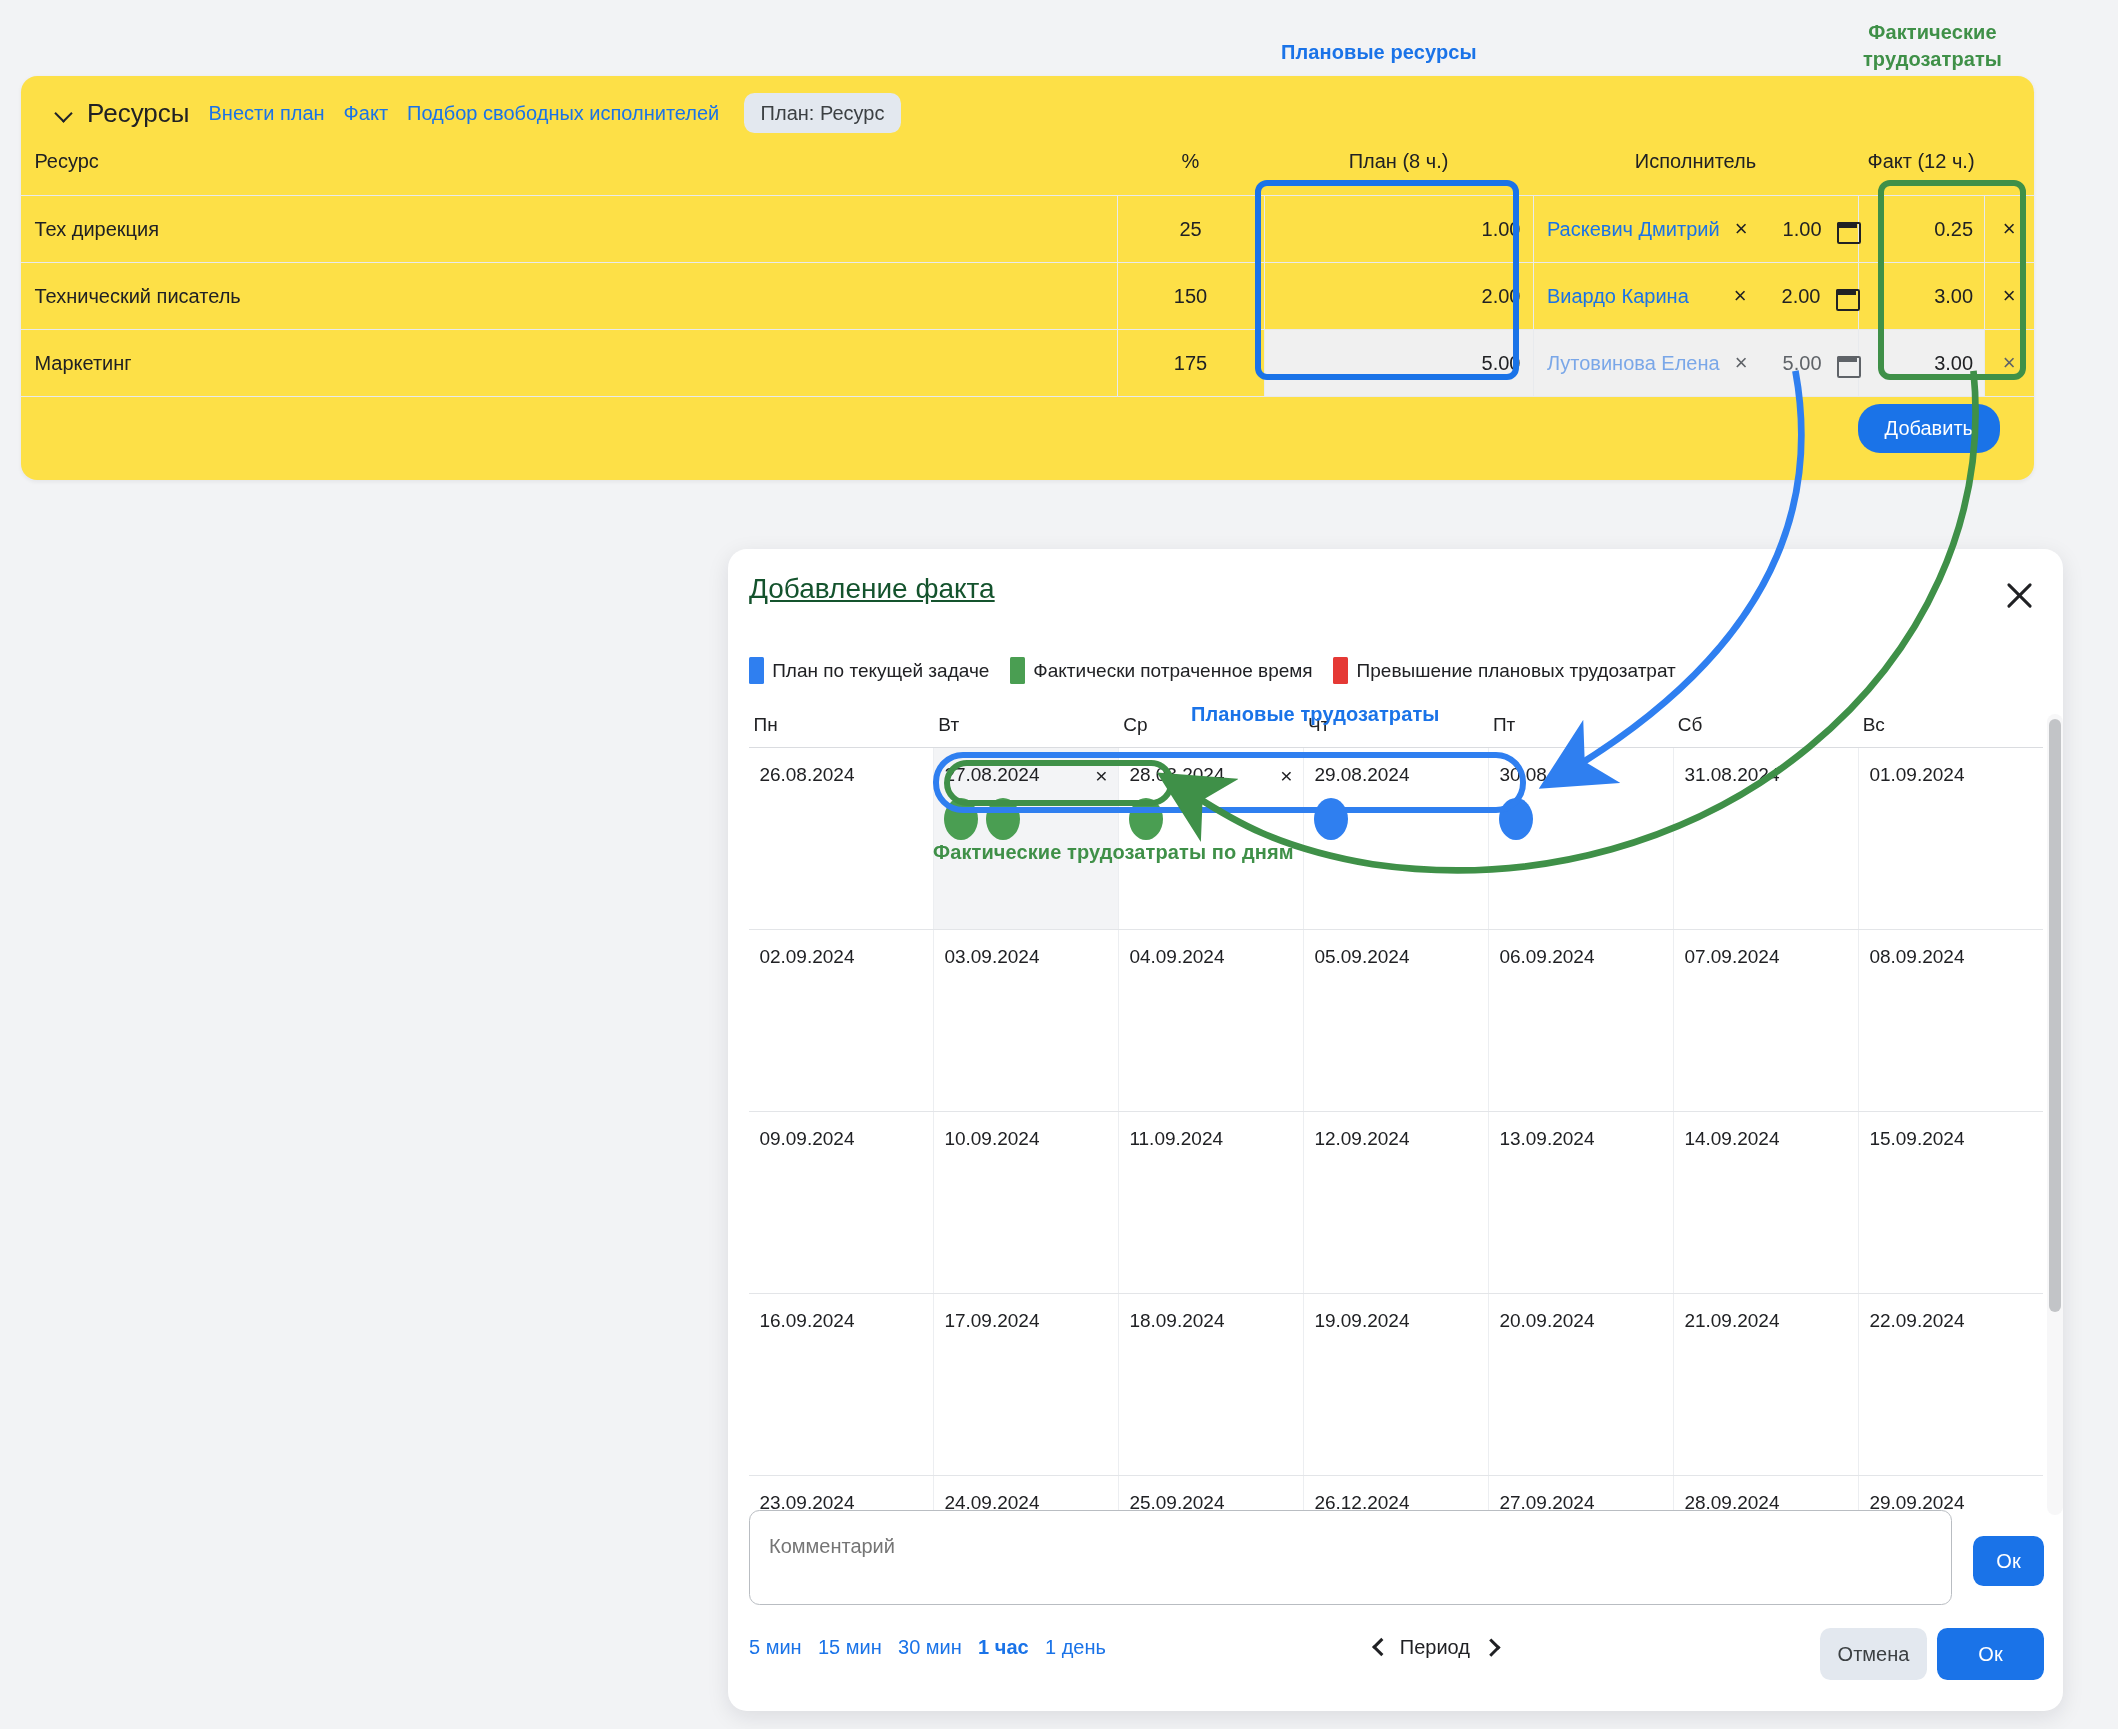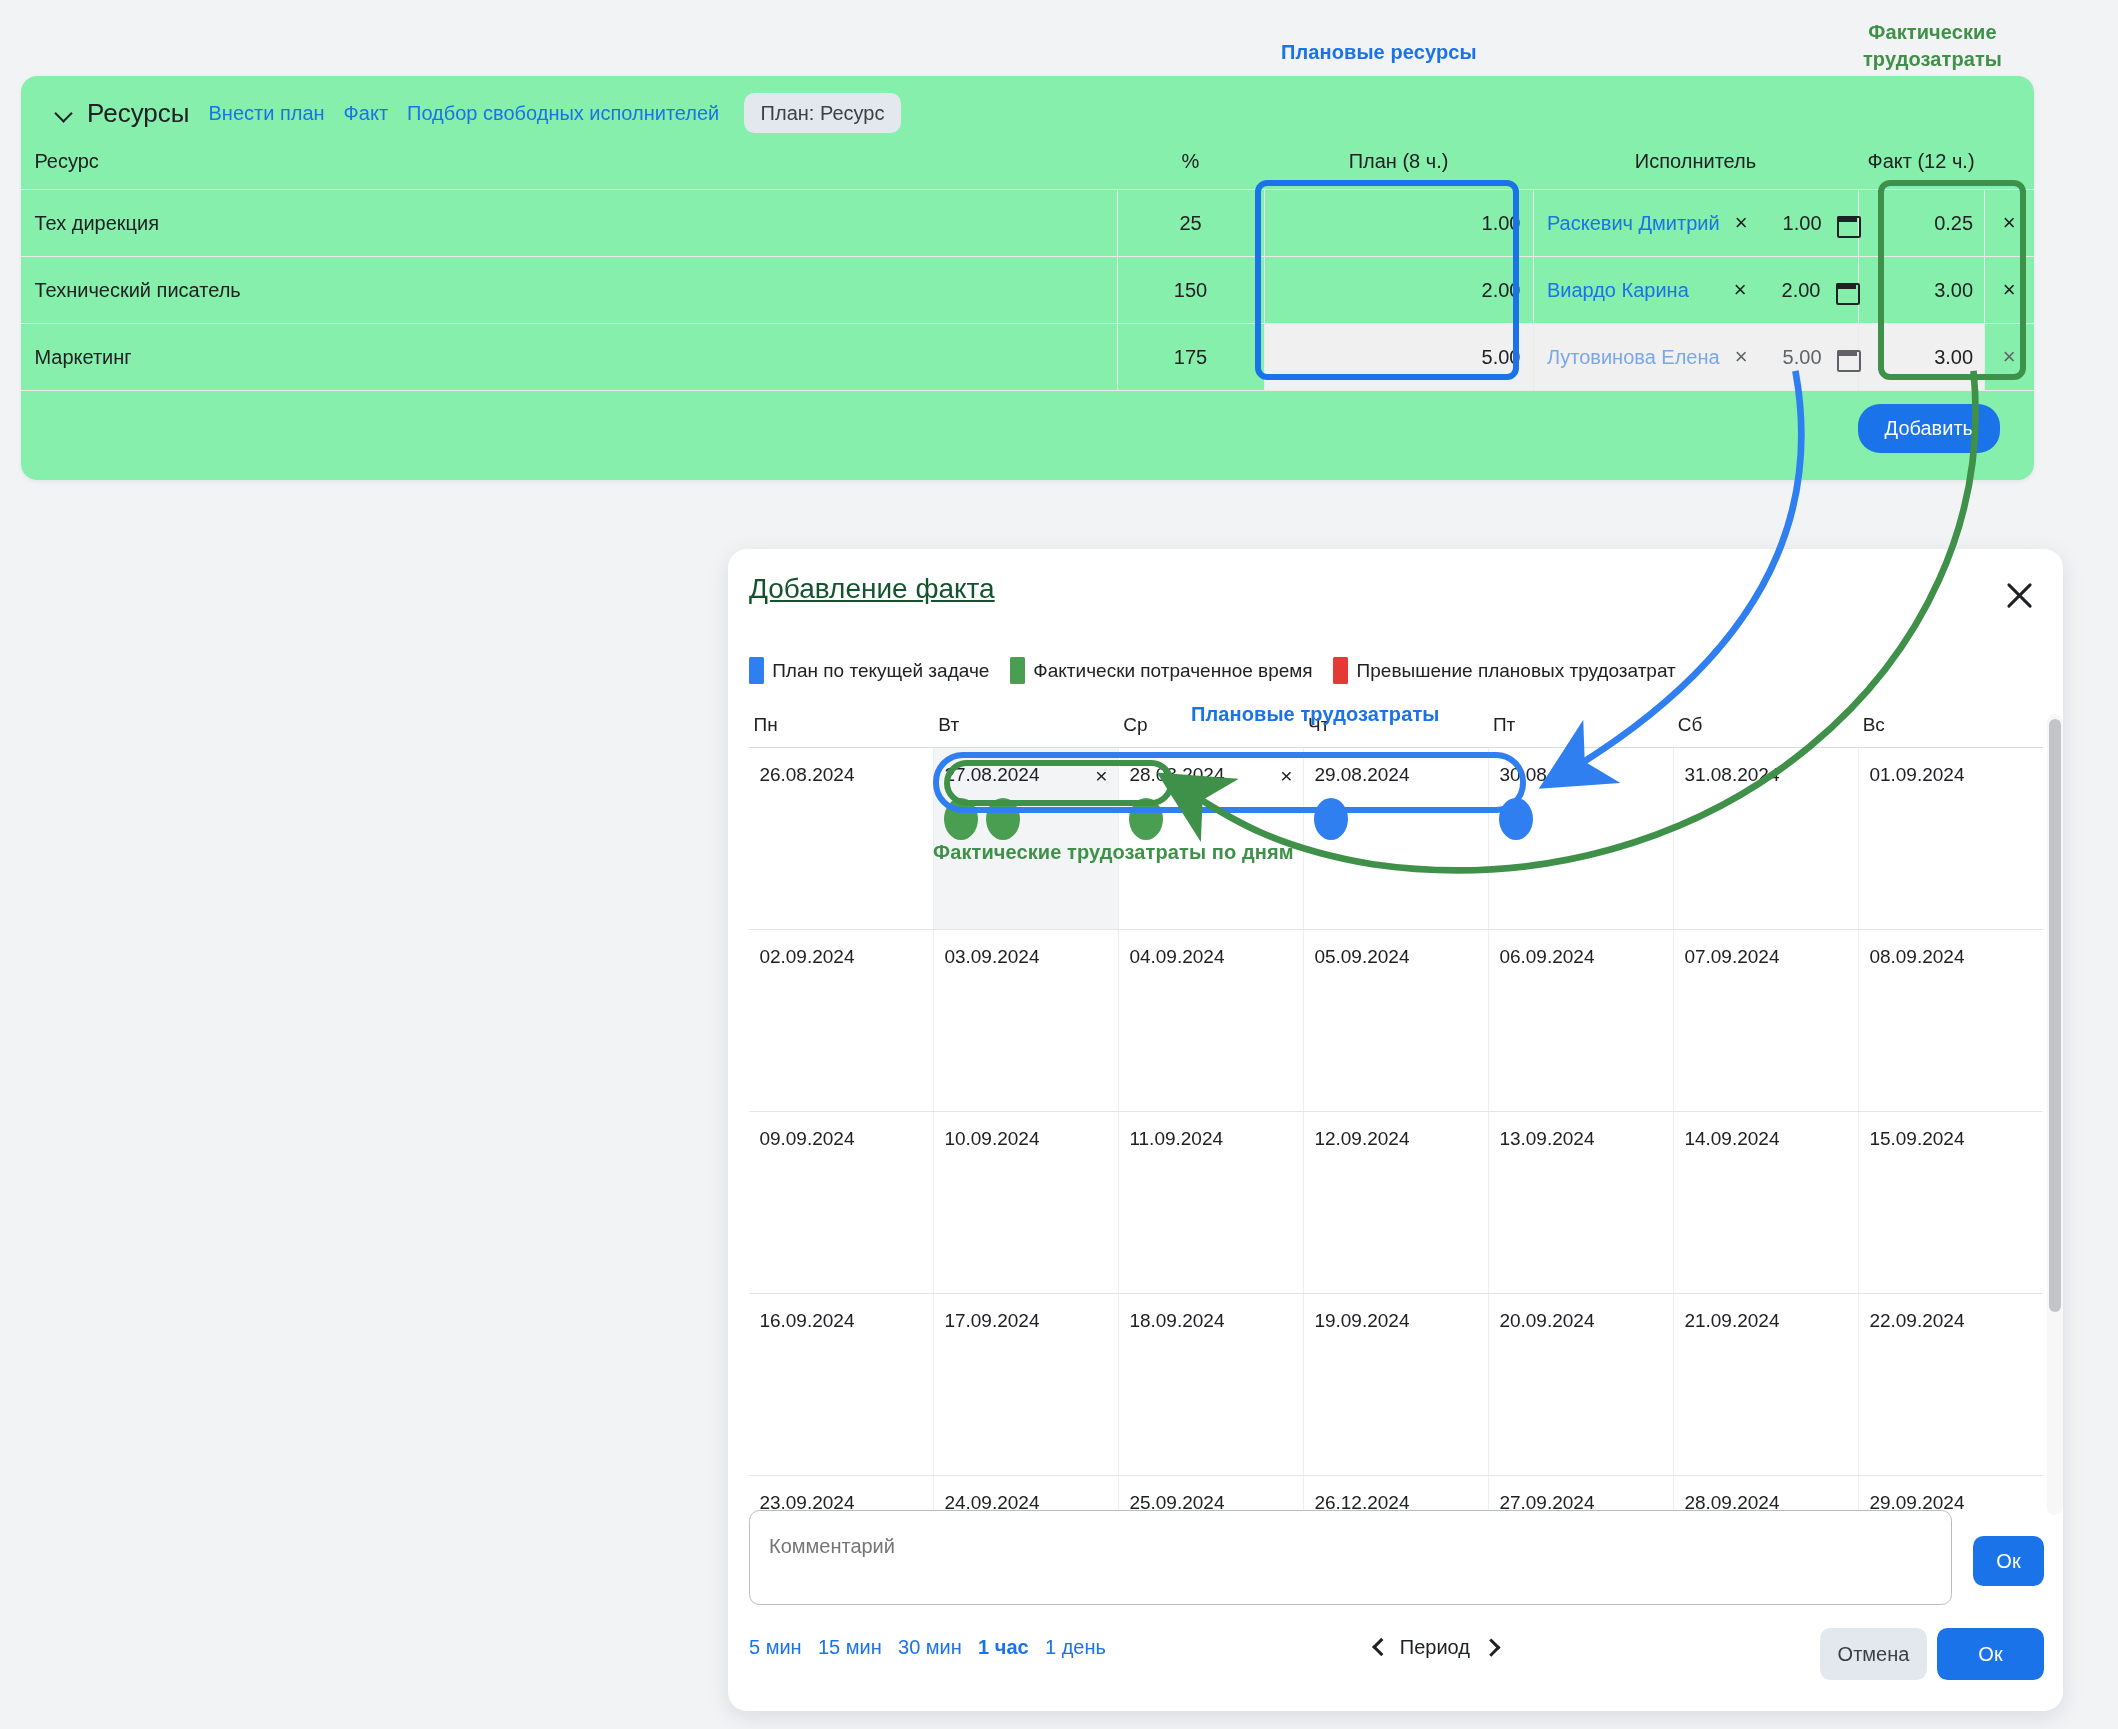--- a/index.html
+++ b/index.html
@@ -16,21 +16,21 @@
   .anno.blue { color: #1a73e8; }
   .anno.green { color: #3f9048; }
   #anno-plan-res   { left: 1281px; top: 41px; font-size: 20px; }
   #anno-fact-perf  { left: 1810px; top: 18.5px; font-size: 20px; width: 245px; text-align: center; line-height: 1.35; }
   #anno-plan-tz    { left: 1191px; top: 703px; font-size: 20px; }
   #anno-fact-days  { left: 933px; top: 841px; font-size: 20px; }
 
   
   #res-card {
     position: absolute; left: 21px; top: 76px; width: 2013px; height: 404px;
-    background: #86efac; border-radius: 16.3px;
+    background: #fde047; border-radius: 16.3px;
     box-shadow: 0 1.5px 4.5px rgba(16,24,40,.06);
   }
   #res-toolbar { display: flex; align-items: center; gap: 19px; padding: 19px 0 0 34px; height: 55px; }
   #chevron-down { width: 19px; height: 19px; position: relative; flex: 0 0 auto; }
   #chevron-down::before {
     content: ""; position: absolute; left: 2.2px; top: 3px; width: 11px; height: 11px;
     border-right: 2.2px solid #20232a; border-bottom: 2.2px solid #20232a;
     transform: rotate(45deg);
   }
   #res-title { font-size: 26px; color: #202124; font-weight: 400; margin-left: -6px; }
@@ -43,21 +43,21 @@
   
   #res-table { width: 100%; border-collapse: collapse; margin-top: 7.4px; table-layout: fixed; }
   #res-table col.c-res  { width: 1096px; }
   #res-table col.c-pct  { width: 147px; }
   #res-table col.c-plan { width: 269px; }
   #res-table col.c-perf { width: 325px; }
   #res-table col.c-fact { width: 126px; }
   #res-table col.c-del  { width: 50px; }
   #res-table th {
     font-size: 20px; font-weight: 400; color: #202124;
-    padding: 12px 0 16px 0; text-align: center; vertical-align: middle;
+    padding: 12px 0 22px 0; text-align: center; vertical-align: middle;
     border-bottom: 1.5px solid #e8eaed;
   }
   #res-table th.h-res { text-align: left; padding-left: 13.4px; }
   #res-table td {
     font-size: 20px; color: #202124; height: 67px;
     border-bottom: 1.5px solid #e8eaed; vertical-align: middle;
   }
   td.c-name { padding-left: 13.4px; border-right: 1.5px solid #e8eaed; }
   td.c-pct  { text-align: center; border-right: 1.5px solid #e8eaed; }
   td.c-plan { text-align: right; padding-right: 12px; color: #1a73e8; border-right: 1.5px solid #e8eaed; }

